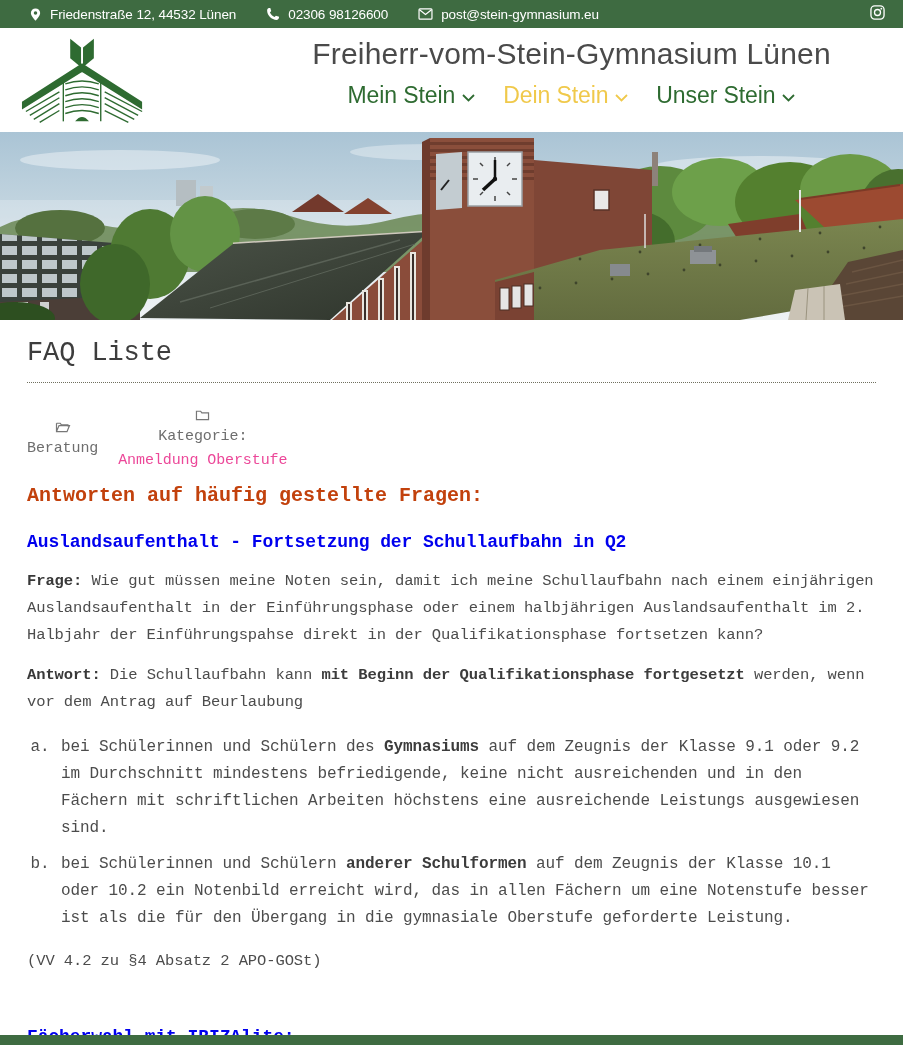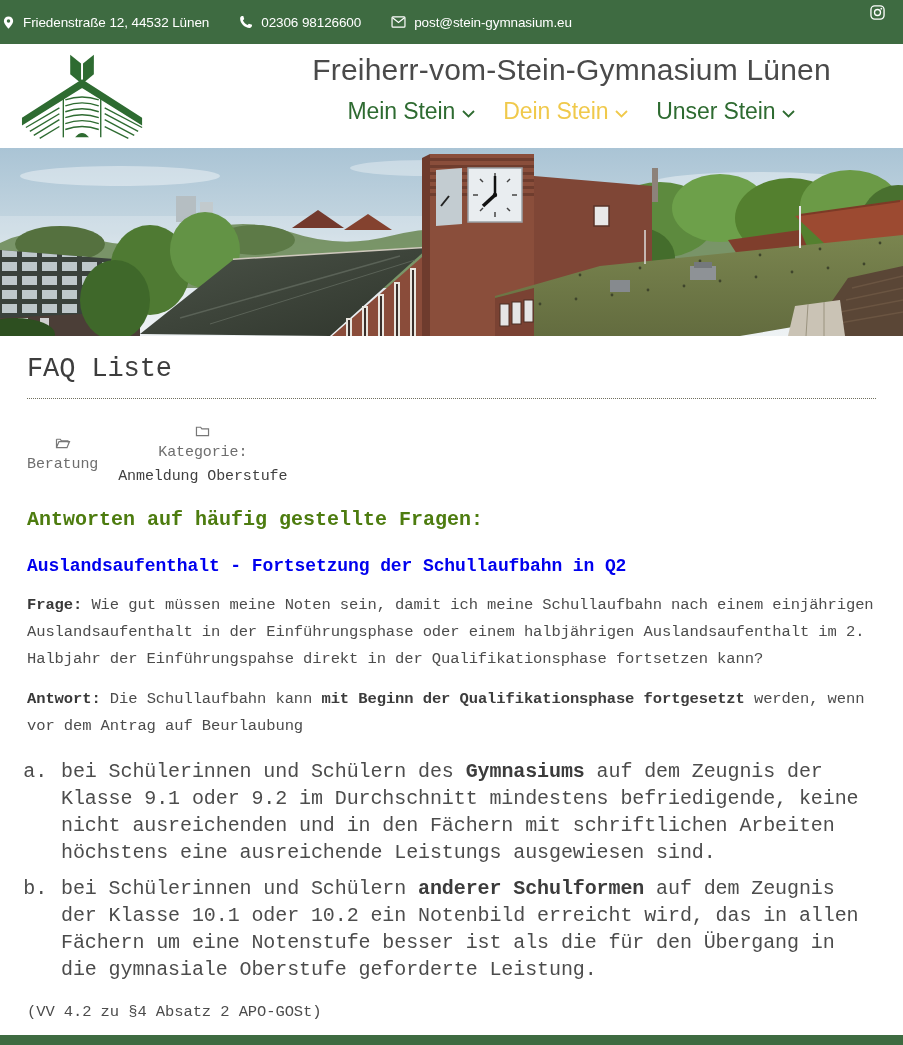--- a/index.html
+++ b/index.html
@@ -8,22 +8,22 @@
   }
   *{box-sizing:border-box; margin:0; padding:0;}
   html,body{width:903px; background:#fff;}
   body{
     height:1045px; position:relative; overflow:hidden;
     font-family:"Liberation Sans","DejaVu Sans",sans-serif;
     color:var(--text-body,#4c4c4c); letter-spacing:-0.1px;
   }
   
   .topbar{
-    height:44px; background:var(--green-bar,#3e6b41); color:#fff;
-    display:flex; align-items:center; padding:0 2px; position:relative;
+    height:28px; background:var(--green-bar,#3e6b41); color:#fff;
+    display:flex; align-items:center; padding:0 29px; position:relative;
     font-size:13.5px;
   }
   .topbar-group{display:flex; align-items:center; gap:8px; margin-right:30px; color:#fff; text-decoration:none; cursor:pointer;}
   .topbar-group svg{display:block;}
   .insta{position:absolute; right:18px; top:5px; cursor:pointer;}
   
   .header{height:104px; background:#fff; position:relative;}
   .logo{position:absolute; left:20px; top:8px; width:128px; height:88px; cursor:pointer;}
   .header-center{position:absolute; left:250px; right:10px; top:8px; text-align:center;}
   .site-title{
@@ -39,31 +39,31 @@
   
   .hero{height:188px; width:903px; overflow:hidden; position:relative;}
   .hero svg{display:block;}
   
   .main{padding:0 27px;font-family:Liberation Mono, monospace;}
   .page-title{font-size:27px; font-weight:400; color:var(--text-heading,#3d3d3d); margin-top:17px; line-height:32px;}
   .dotted-rule{border:none; border-bottom:1px dotted #70705f; height:0; margin-top:13px;}
   .meta-row{display:flex; align-items:center; gap:20px; margin-top:25px; font-size:15px; color:var(--text-muted,#6e6e6e);}
   .meta-item{display:flex; align-items:center; gap:7px;flex-direction:column;}
   .meta-item svg{display:block;}
-  .meta-value{color:#404040;}
-  .intro-heading{font-size:20px; font-weight:700; color:#4d7c0f; margin-top:23px; letter-spacing:0;}
+  .meta-value{color:#ec4899;}
+  .intro-heading{font-size:20px; font-weight:700; color:#c2410c; margin-top:15px; letter-spacing:0;}
   .faq-heading{font-size:18px; font-weight:700; color:var(--blue-heading,#0000ee); margin-top:25px; cursor:pointer;}
   .faq-heading.second{margin-top:52px;}
   p.body{font-size:15.5px; line-height:27px; margin-top:16px;}
   p.body.tight{margin-top:13px;}
   .lbl{font-weight:700; color:#383838;text-align:center;}
   b.inline{color:#3c3c3c;}
   ol.alpha{
     margin-top:18px; padding-left:32px; list-style-type:lower-alpha;
-    font-size:20px; line-height:27px;
+    font-size:16px; line-height:27px;
   }
   ol.alpha li{margin-bottom:9px; padding-left:2px;}
   .footnote{margin-top:14px;}
   
   .footer-bar{position:absolute; left:0; bottom:0; width:903px; height:10px; background:var(--green-bar,#3e6b41);}
 </style>
 </head>
 <body>
 
 <div class="topbar">

